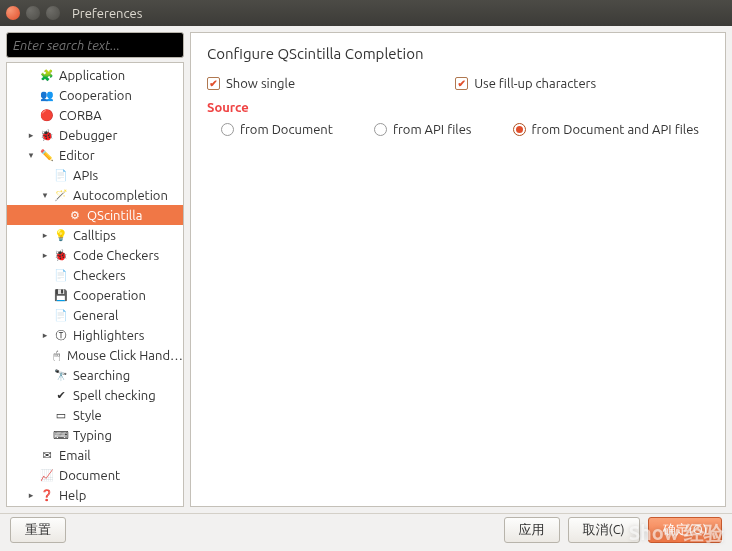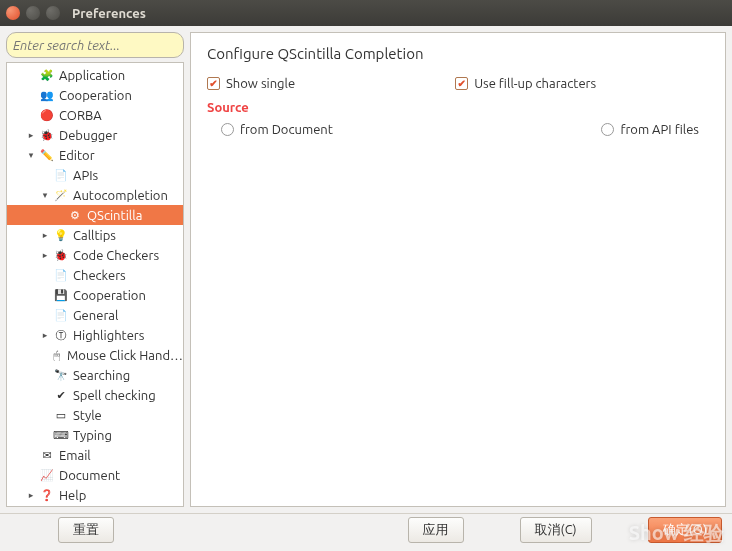--- a/index.html
+++ b/index.html
@@ -1,44 +1,44 @@
 <!DOCTYPE html>
 <html><head>
 <meta charset="utf-8">
 <style>
 * { box-sizing: border-box; margin: 0; padding: 0; font-family: "Ubuntu", "Segoe UI", sans-serif; font-size: 13px; }
 body { background: #f2f1f0; width: 732px; height: 551px; overflow: hidden; }
-.titlebar { height: 26px; background: linear-gradient(#4c4b46, #3c3b37); display: flex; align-items: center; padding: 0 6px; color: #dfdbd2; font-weight: bold; }
+.titlebar { height: 26px; background: linear-gradient(#4c4b46, #3c3b37); display: flex; align-items: center; padding: 0 6px; color: #dfdbd2; font-weight: normal; }
 .win-btn { width: 14px; height: 14px; border-radius: 50%; margin-right: 6px; display: inline-block; }
 .win-close { background: radial-gradient(circle at 30% 30%, #f79674, #e14f2c); }
 .win-min, .win-max { background: radial-gradient(circle at 30% 30%, #6e6d68, #4e4d48); }
 .title { margin-left: 6px; }
 .content { display: flex; height: 487px; padding: 6px; gap: 6px; }
 .sidebar { width: 178px; display: flex; flex-direction: column; }
-.search { width: 100%; height: 26px; border: 1px solid #b8b4ab; border-radius: 10px; padding: 0 6px; background: #fef9c3; color: #888; font-style: italic; margin-bottom: 4px; }
+.search { width: 100%; height: 26px; border: 1px solid #b8b4ab; border-radius: 3px; padding: 0 6px; background: #000000; color: #888; font-style: italic; margin-bottom: 4px; }
 .tree { flex: 1; border: 1px solid #c4c0b8; background: #fff; overflow-y: auto; padding: 2px 0; }
 .tree-item { display: flex; align-items: center; height: 20px; padding-left: 4px; cursor: default; white-space: nowrap; overflow: hidden; text-overflow: ellipsis; color: #333; }
 .tree-item.selected { background: #f07746; color: #fff; }
 .expander { width: 12px; text-align: center; font-size: 9px; color: #555; }
 .tree-item.selected .expander { color: #fff; }
 .ticon { width: 16px; height: 16px; margin: 0 4px 0 2px; display: inline-flex; align-items: center; justify-content: center; font-size: 11px; }
 .ind1 { padding-left: 18px; } .ind2 { padding-left: 32px; } .ind3 { padding-left: 46px; }
 .main { flex: 1; border: 1px solid #c4c0b8; background: #fff; padding: 12px 16px; position: relative; }
 .main h2 { font-size: 15px; font-weight: normal; color: #333; margin-bottom: 14px; }
 .row { display: flex; margin-bottom: 10px; }
 .chk, .rad { display: flex; align-items: center; gap: 6px; color: #333; }
 .chkbox { width: 13px; height: 13px; border: 1px solid #b07850; border-radius: 2px; background: #fff; display: flex; align-items: center; justify-content: center; font-size: 10px; color: #e14f2c; font-weight: bold; }
 .radio { width: 13px; height: 13px; border: 1px solid #999; border-radius: 50%; background: #fff; display: flex; align-items: center; justify-content: center; }
 .radio.on { border-color: #b05020; }
 .radio.on::after { content: ""; width: 7px; height: 7px; border-radius: 50%; background: #e14f2c; }
 .source-label { font-weight: bold; color: #ef4444; margin-bottom: 8px; }
 .source-row { display: flex; justify-content: space-between; padding-left: 14px; padding-right: 10px; }
 .footer { height: 32px; display: flex; align-items: center; padding: 0 10px; gap: 8px; border-top: 1px solid #d4d0c8; }
 .footer-spacer { flex: 1; }
-.btn { height: 26px; padding: 0 14px; border: 1px solid #b8b4ab; border-radius: 3px; background: linear-gradient(#fdfdfc, #ece9e4); color: #333; cursor: pointer; margin-left: 48px; }
+.btn { height: 26px; padding: 0 14px; border: 1px solid #b8b4ab; border-radius: 3px; background: linear-gradient(#fdfdfc, #ece9e4); color: #333; cursor: pointer; }
 .btn.primary { background: linear-gradient(#fba278, #f07746); border-color: #c75a2e; color: #fff; }
 .watermark { position: absolute; right: 8px; bottom: 4px; color: rgba(255,255,255,.6); font-size: 20px; font-weight: bold; pointer-events: none; text-shadow: 0 0 4px rgba(0,0,0,.15); }
 </style>
 </head>
 <body>
 
 <div class="titlebar">
   <span class="win-btn win-close"></span>
   <span class="win-btn win-min"></span>
   <span class="win-btn win-max"></span>
@@ -181,20 +181,24 @@
 
     <div class="source-label">Source</div>
     <div class="source-row">
       <label class="rad">
         <span class="radio"></span>
         <span>from Document</span>
       </label>
       <label class="rad">
         <span class="radio"></span>
         <span>from API files</span>
+      </label>
+      <label class="rad">
+        <span class="radio on"></span>
+        <span>from Document and API files</span>
       </label>
     </div>
   </div>
 </div>
 
 <div class="footer">
   <button class="btn">重置</button>
   <div class="footer-spacer"></div>
   <button class="btn">应用</button>
   <button class="btn">取消(C)</button>

